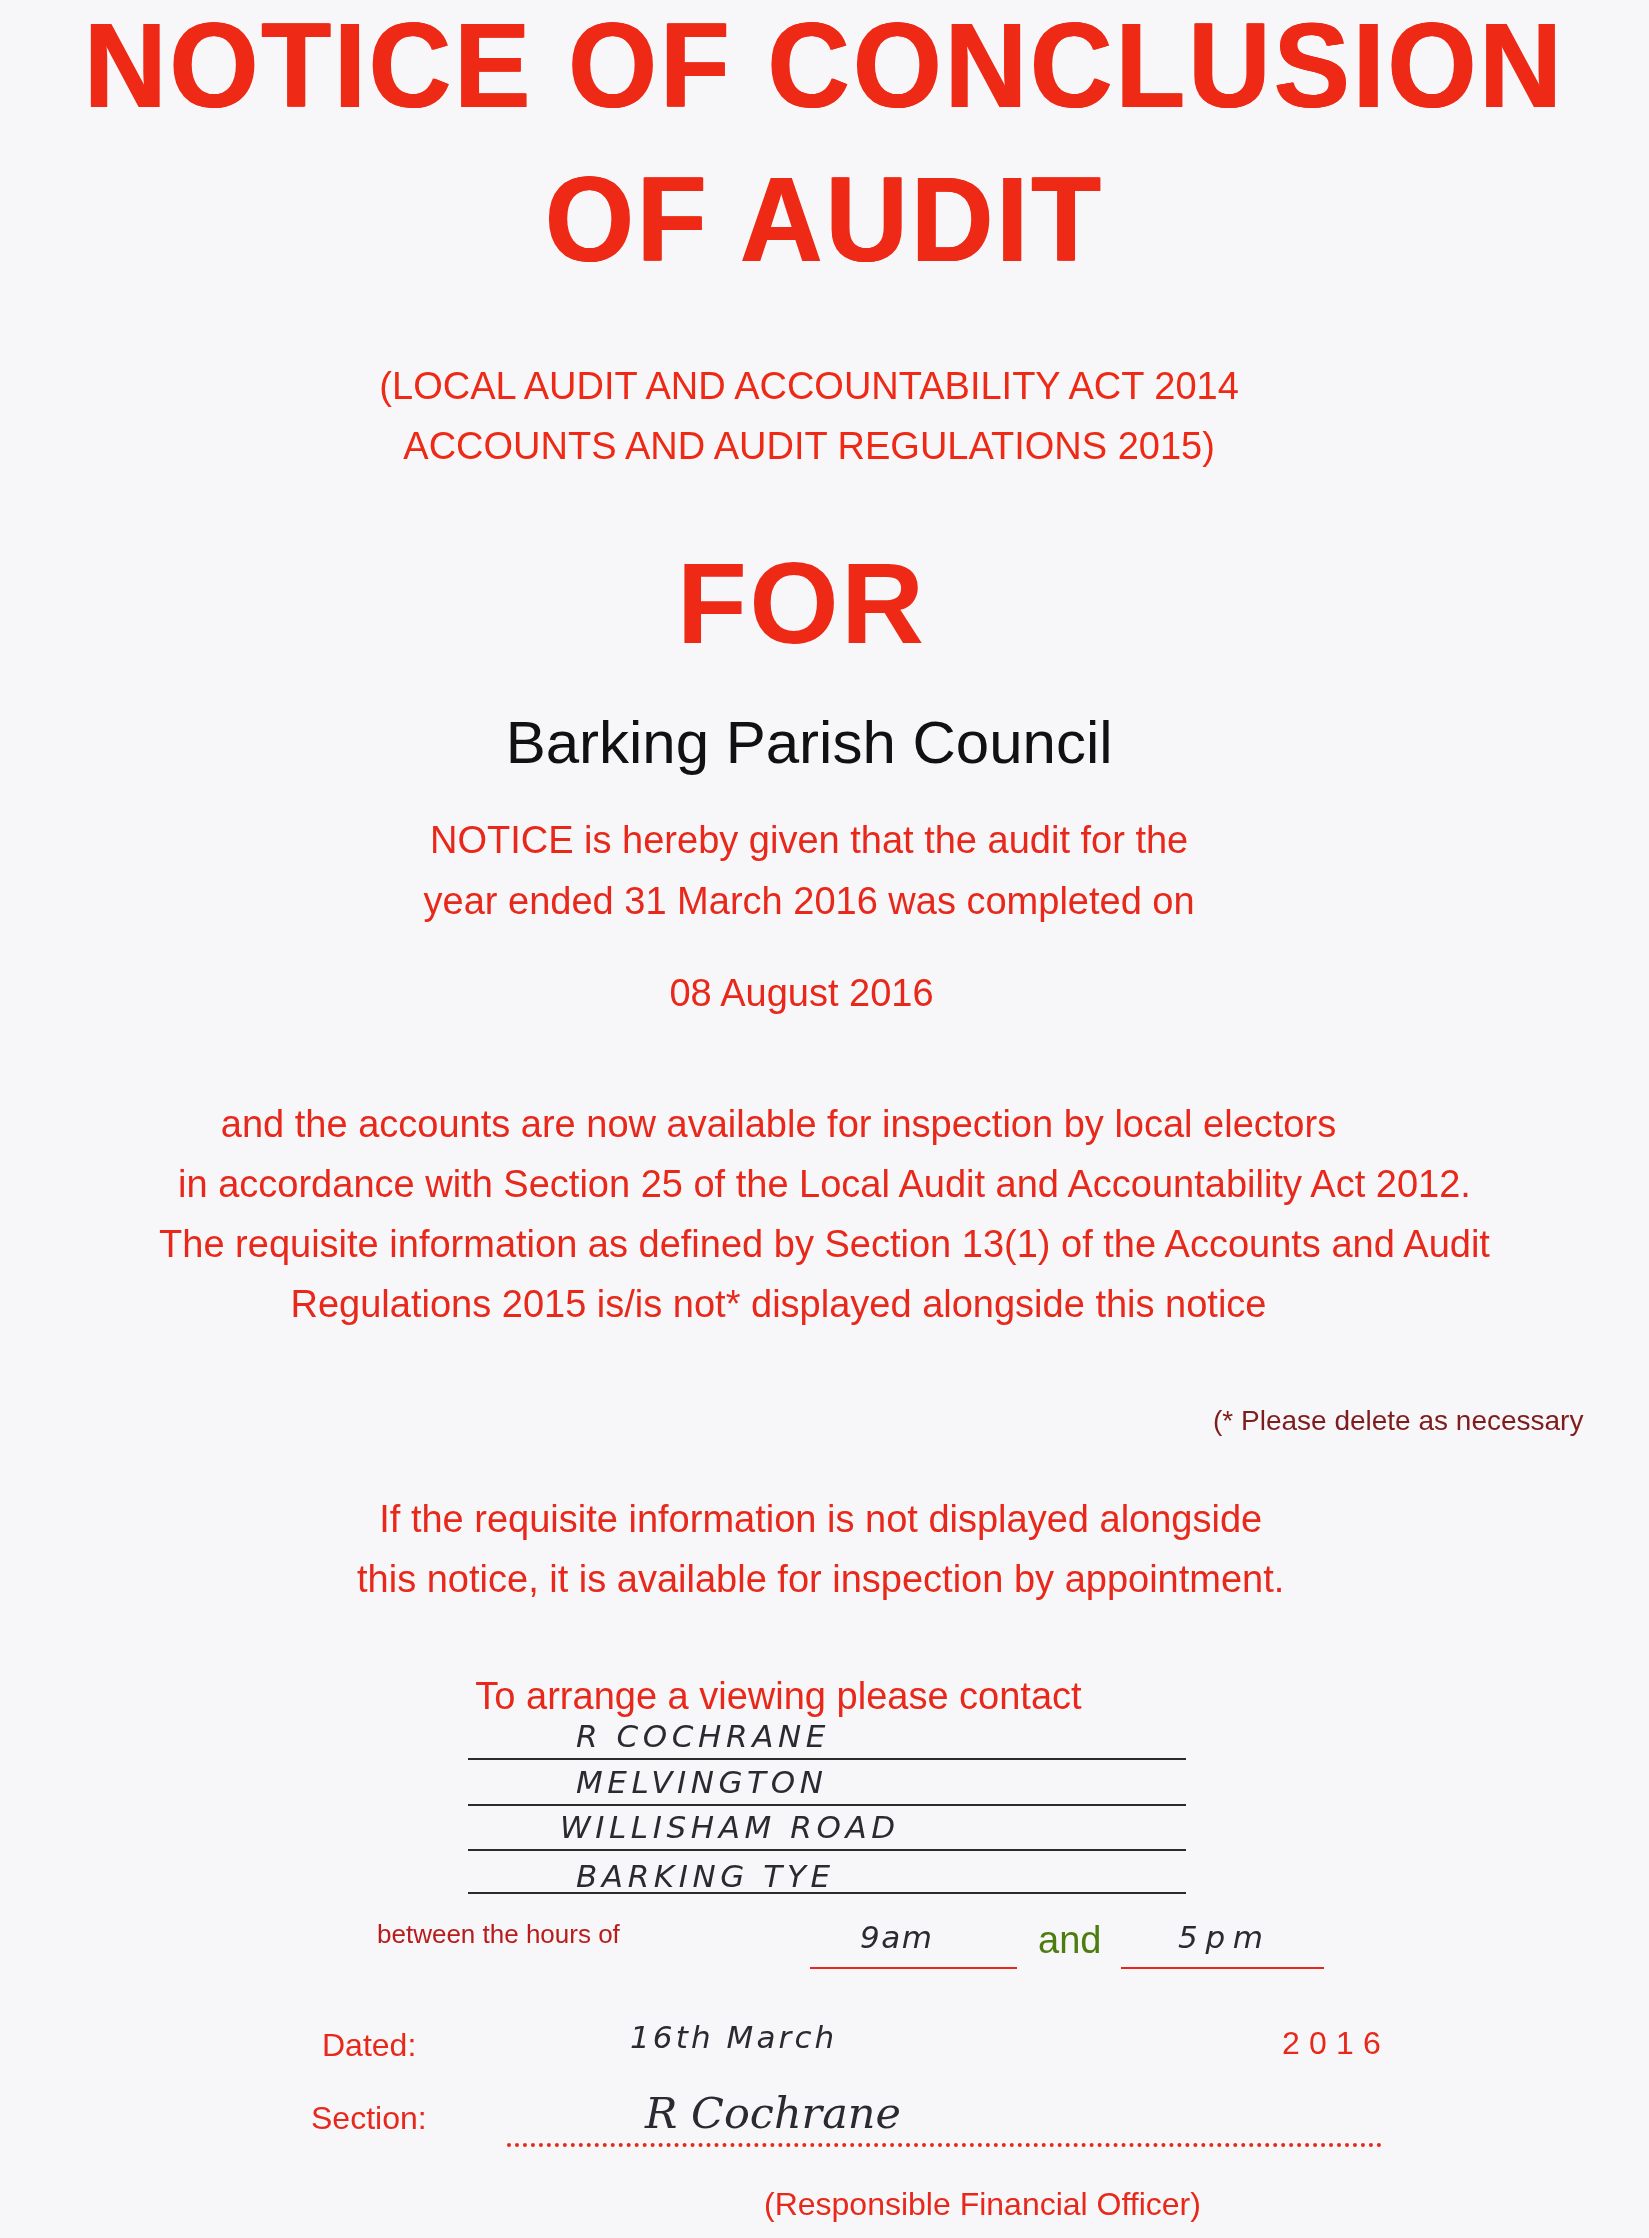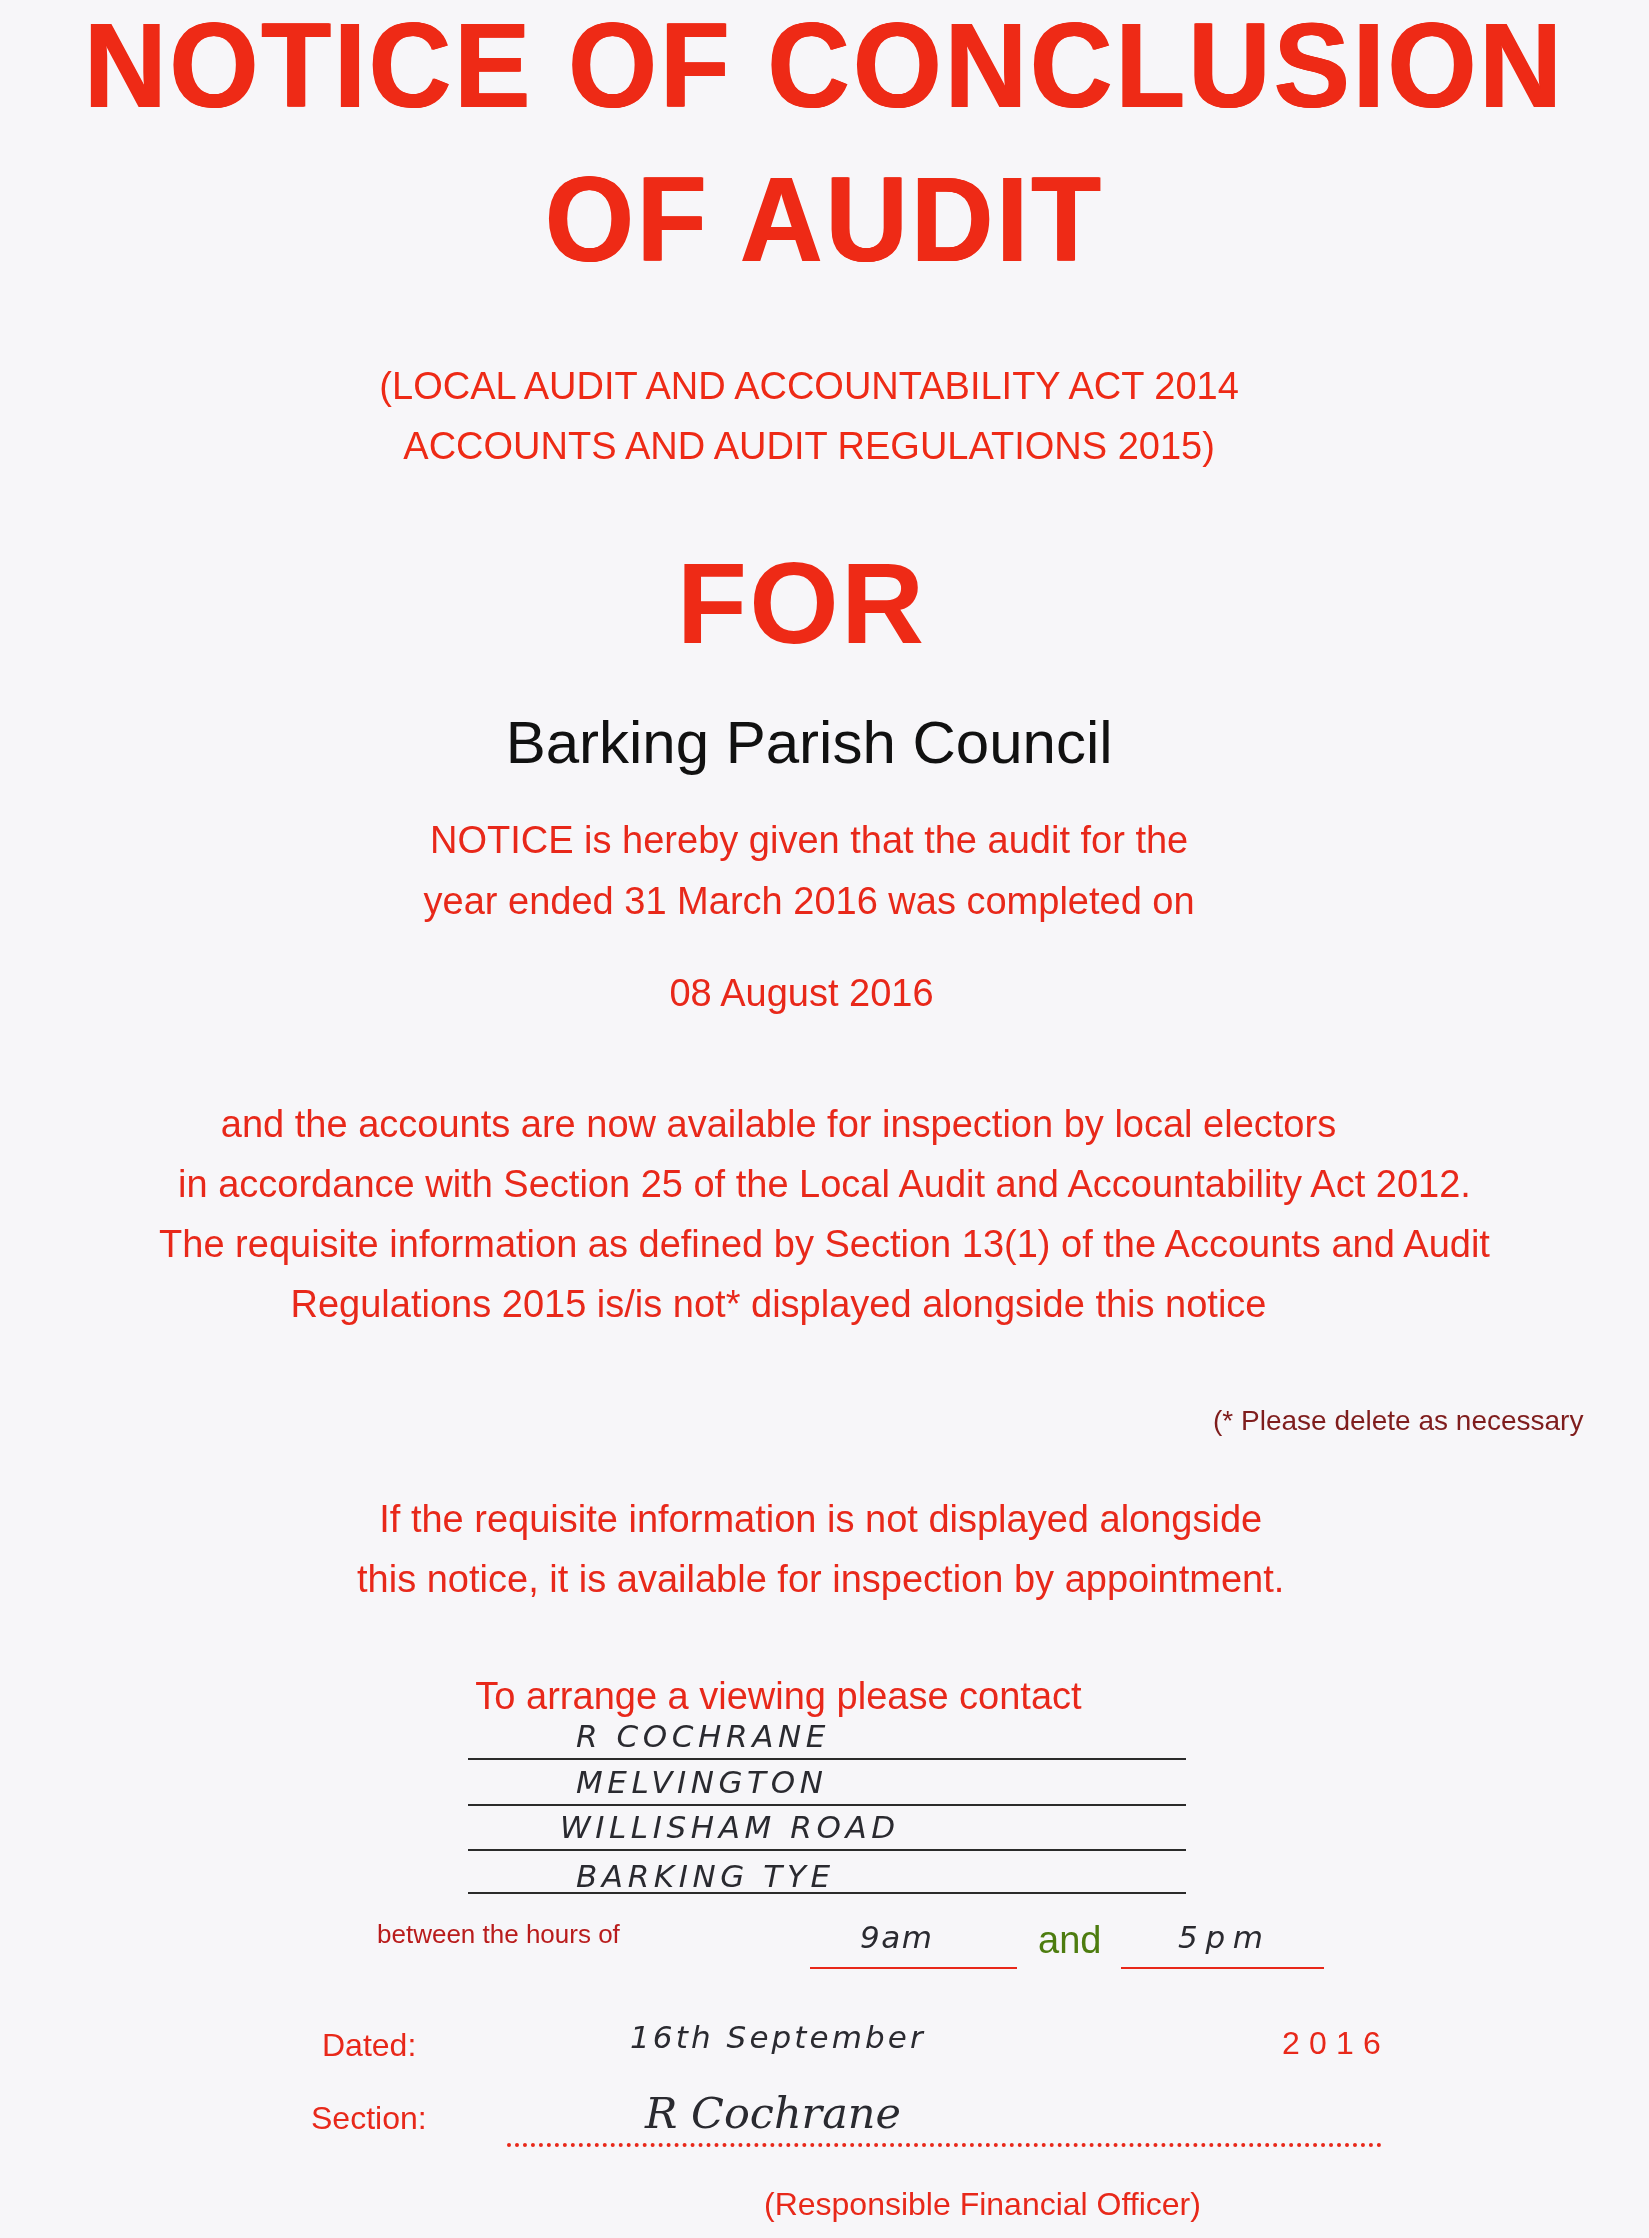--- a/index.html
+++ b/index.html
@@ -79,21 +79,21 @@
 <div class="contact-line" style="top:1892px;"></div>
 
 <div class="hours-row">between the hours of</div>
 <div class="hand" style="position:absolute; left:860px; top:1919px; letter-spacing:1.5px;">9am</div>
 <div class="blank-red" style="left:810px; width:207px; top:1967px;"></div>
 <div style="position:absolute; left:1038px; top:1919px; font-size:38px; color:#4d7c0f;">and</div>
 <div class="hand" style="position:absolute; left:1178px; top:1919px; letter-spacing:7.7px;">5pm</div>
 <div class="blank-red" style="left:1121px; width:203px; top:1967px;"></div>
 
 <div class="label" style="left:322px; top:2027px;">Dated:</div>
-<div class="hand" style="position:absolute; left:630px; top:2019px; letter-spacing:3.1px;">16th September</div>
+<div class="hand" style="position:absolute; left:630px; top:2019px; letter-spacing:3.1px;">16th March</div>
 <div class="label" style="left:1282px; top:2025px; letter-spacing:9.2px;">2016</div>
 
 <div class="label" style="left:311px; top:2100px;">Section:</div>
 <div class="hand" style="position:absolute; left:645px; top:2088px; font-size:43px; font-family:'DejaVu Serif', serif; letter-spacing:0;">R Cochrane</div>
 <div class="dotted"></div>
 
 <div class="label" style="left:764px; top:2186px;">(Responsible Financial Officer)</div>
 
 
 </body></html>

